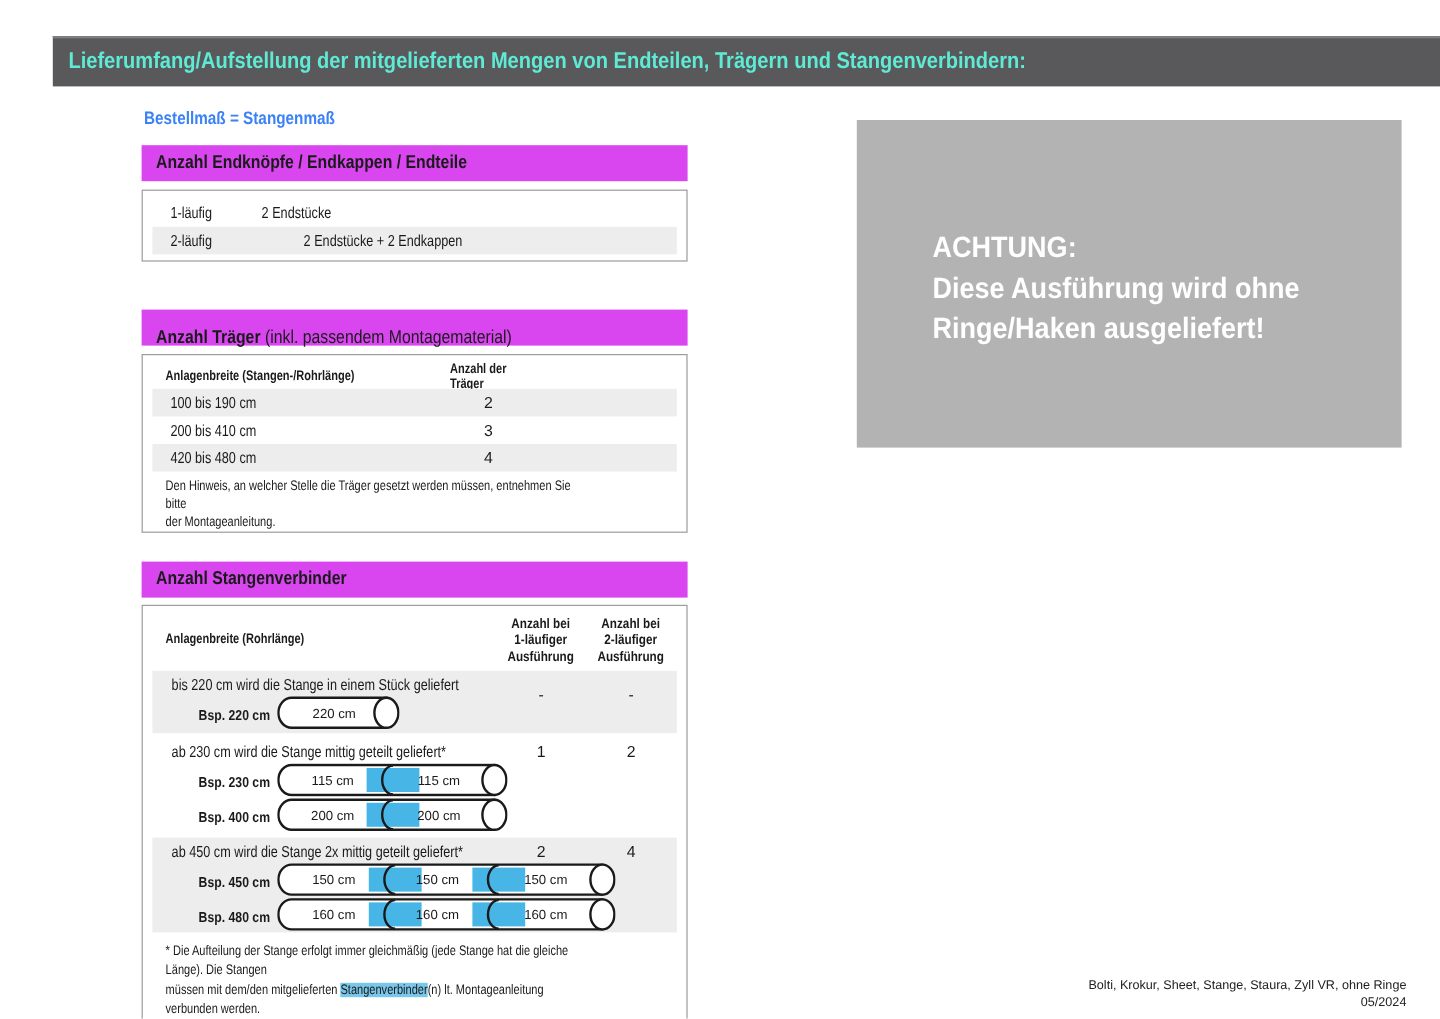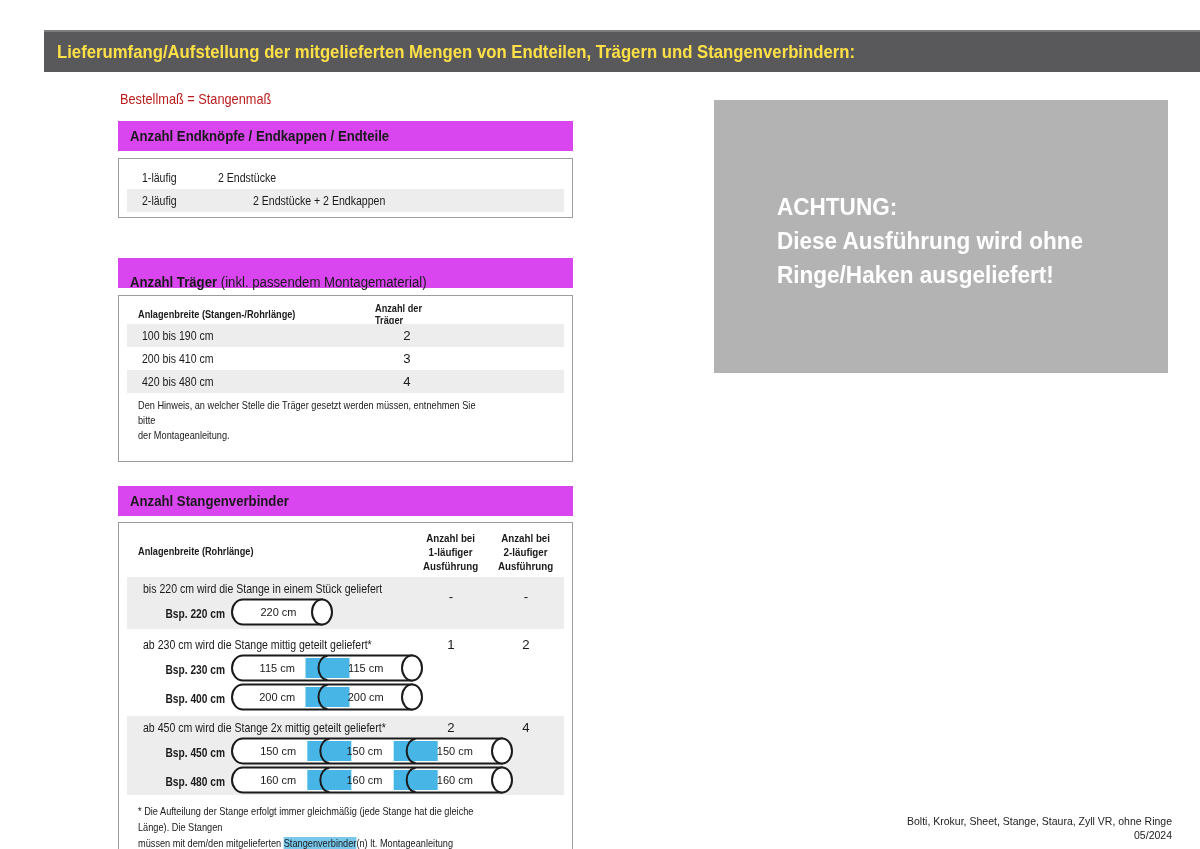--- a/index.html
+++ b/index.html
@@ -14,46 +14,46 @@
   .cx88 { display:inline-block; transform:scaleX(.88); transform-origin:0 50%; white-space:pre-line; }
   .cx92 { display:inline-block; transform:scaleX(.92); transform-origin:0 50%; white-space:pre-line; }
   .cc   { transform-origin:50% 50%; }
 
   
   .topbar {
     position:absolute; left:44px; top:30px; width:1156px; height:42px;
     background:#59595b; border-top:2px solid #7e7e80;
     display:flex; align-items:center; box-sizing:border-box;
   }
-  .topbar .t { color:#fde047; font-weight:bold; font-size:19px; padding-left:13px; white-space:nowrap; }
+  .topbar .t { color:#5eead4; font-weight:bold; font-size:19px; padding-left:13px; white-space:nowrap; }
 
   .subtitle {
     position:absolute; left:120px; top:90px;
-    color:#b91c1c; font-weight:normal; font-size:15px; white-space:nowrap;
+    color:#3b82f6; font-weight:bold; font-size:15px; white-space:nowrap;
   }
 
   
   .col-left { position:absolute; left:118px; top:121px; width:455px; }
 
   .sec-head {
     height:30px; background:#d946ef; display:flex; align-items:center;
     padding-left:12px; box-sizing:border-box; font-size:15.5px; white-space:nowrap;
   }
   .sec-head .b { font-weight:bold; }
 
   .tbox { border:1px solid #9c9c9c; background:#fff; box-sizing:border-box; }
 
   
   .t1 { margin:7px 0 40px 0; padding:7px 0 5px 0; }
   .t1row { margin:0 8px; padding-left:15px; height:23px; display:flex; align-items:center; font-size:13.2px; }
   .t1row.alt { background:#ededed;gap:35px; }
   .t1row .c1 { width:76px; flex:none; }
 
   
-  .t2 { margin:7px 0 24px 0; padding:8px 0 18px 0; }
+  .t2 { margin:7px 0 24px 0; padding:8px 0 0 0; }
   .t2head { position:relative; height:20px; margin:0 8px; padding-left:11px; font-size:11.5px; font-weight:bold; display:flex; align-items:center; }
   .t2row { position:relative; margin:0 8px; padding-left:15px; height:23px; display:flex; align-items:center; font-size:13.2px; }
   .t2row.alt { background:#ededed; }
   .vcell { position:absolute; left:240px; top:0; width:80px; height:100%; display:flex; align-items:center; justify-content:center; }
   .t2note { margin:5px 8px 0 8px; padding-left:11px; font-size:11.5px; line-height:15px; }
 
   
   .t3 { margin:6px 0 0 0; padding:8px 0 8px 0; }
   .t3head { position:relative; height:46px; margin:0 8px; font-size:11.5px; font-weight:bold; }
   .t3head .lab { position:absolute; left:11px; top:14px; white-space:nowrap; }

